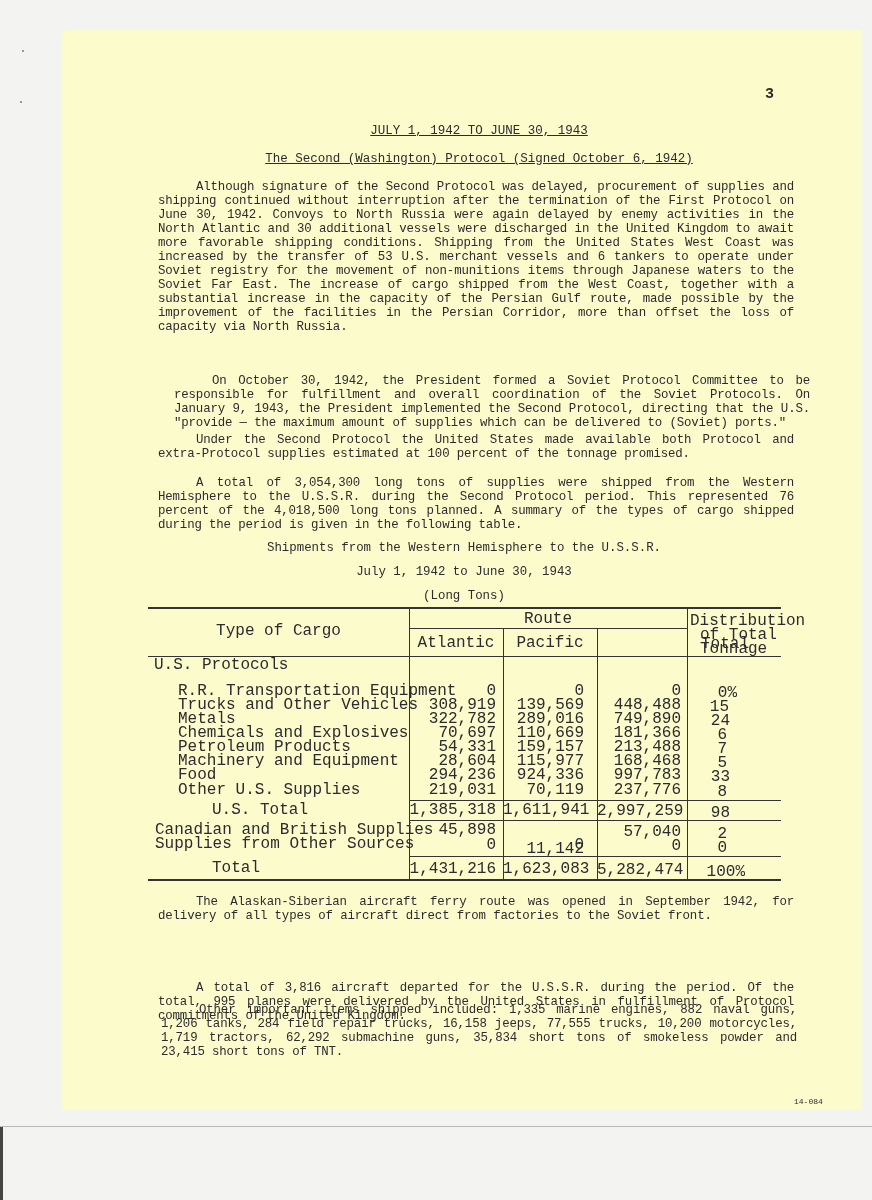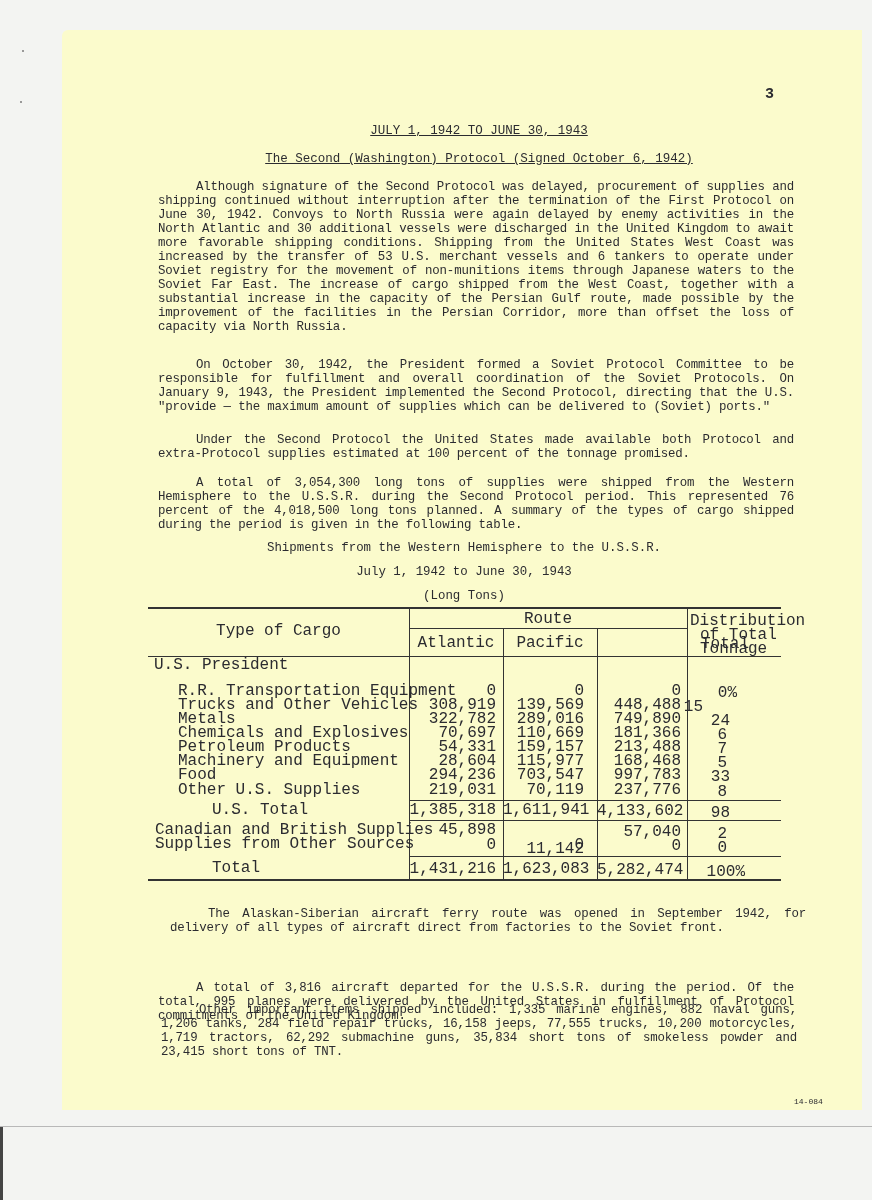--- a/index.html
+++ b/index.html
@@ -50,21 +50,21 @@
 <div class="scan-line"></div>
 <div class="scan-edge"></div>
 <div class="speck" style="left:22px;top:50px"></div>
 <div class="speck" style="left:20px;top:101px"></div>
 
 <div class="abs pnum">3</div>
 <div class="abs h1">JULY 1, 1942 TO JUNE 30, 1943</div>
 <div class="abs h2">The Second (Washington) Protocol (Signed October 6, 1942)</div>
 
 <p class="para" style="top:180px;margin:0">Although signature of the Second Protocol was delayed, procurement of supplies and shipping continued without interruption after the termination of the First Protocol on June 30, 1942. Convoys to North Russia were again delayed by enemy activities in the North Atlantic and 30 additional vessels were discharged in the United Kingdom to await more favorable shipping conditions. Shipping from the United States West Coast was increased by the transfer of 53 U.S. merchant vessels and 6 tankers to operate under Soviet registry for the movement of non-munitions items through Japanese waters to the Soviet Far East. The increase of cargo shipped from the West Coast, together with a substantial increase in the capacity of the Persian Gulf route, made possible by the improvement of the facilities in the Persian Corridor, more than offset the loss of capacity via North Russia.</p>
-<p class="para" style="top:358px;margin:0">On October 30, 1942, the President formed a Soviet Protocol Committee to be responsible for fulfillment and overall coordination of the Soviet Protocols. On January 9, 1943, the President implemented the Second Protocol, directing that the U.S. "provide — the maximum amount of supplies which can be delivered to (Soviet) ports."</p>
+<p class="para" style="top:358px;margin:16px">On October 30, 1942, the President formed a Soviet Protocol Committee to be responsible for fulfillment and overall coordination of the Soviet Protocols. On January 9, 1943, the President implemented the Second Protocol, directing that the U.S. "provide — the maximum amount of supplies which can be delivered to (Soviet) ports."</p>
 <p class="para" style="top:433px;margin:0">Under the Second Protocol the United States made available both Protocol and extra-Protocol supplies estimated at 100 percent of the tonnage promised.</p>
 <p class="para" style="top:476px;margin:0">A total of 3,054,300 long tons of supplies were shipped from the Western Hemisphere to the U.S.S.R. during the Second Protocol period. This represented 76 percent of the 4,018,500 long tons planned. A summary of the types of cargo shipped during the period is given in the following table.</p>
 
 <div class="cap" style="top:541px">Shipments from the Western Hemisphere to the U.S.S.R.</div>
 <div class="cap" style="top:565px">July 1, 1942 to June 30, 1943</div>
 <div class="cap" style="top:589px">(Long Tons)</div>
 
 <div>
 
   <div class="hline thick" style="left:148px;top:607px;width:633px"></div>
@@ -84,35 +84,35 @@
   <div class="hdr" style="left:409px;width:278px;top:612px">Route</div>
   <div class="hdr" style="left:409px;width:94px;top:636px">Atlantic</div>
   <div class="hdr" style="left:503px;width:94px;top:636px">Pacific</div>
   <div class="hdr" style="left:597px;width:90px;top:637px;text-align:right;padding-right:0"><span style="position:relative;right:-62px">Total</span></div>
   <div class="hdr" style="left:690px;width:94px;top:614px;text-align:left">
     <div>Distribution</div>
     <div style="padding-left:10px">of Total</div>
     <div style="padding-left:10px">Tonnage</div>
   </div>
 
-  <div class="lbl" style="left:154px;top:658px">U.S. President</div>
+  <div class="lbl" style="left:154px;top:658px">U.S. Protocols</div>
 
   <div>
     <div class="lbl" style="left:178px;top:684px">R.R. Transportation Equipment</div>
     <div class="cell" style="left:409px;width:87px;top:684px">0</div>
     <div class="cell" style="left:503px;width:81px;top:684px">0</div>
     <div class="cell" style="left:597px;width:84px;top:684px">0</div>
     <div class="cell" style="left:687px;width:50px;top:686px">0%</div>
   </div>
   <div>
     <div class="lbl" style="left:178px;top:698px">Trucks and Other Vehicles</div>
     <div class="cell" style="left:409px;width:87px;top:698px">308,919</div>
     <div class="cell" style="left:503px;width:81px;top:698px">139,569</div>
     <div class="cell" style="left:597px;width:84px;top:698px">448,488</div>
-    <div class="cell" style="left:660px;width:43px;top:700px">15</div>
+    <div class="cell" style="left:686px;width:43px;top:700px">15</div>
   </div>
   <div>
     <div class="lbl" style="left:178px;top:712px">Metals</div>
     <div class="cell" style="left:409px;width:87px;top:712px">322,782</div>
     <div class="cell" style="left:503px;width:81px;top:712px">289,016</div>
     <div class="cell" style="left:597px;width:84px;top:712px">749,890</div>
     <div class="cell" style="left:687px;width:43px;top:714px">24</div>
   </div>
   <div>
     <div class="lbl" style="left:178px;top:726px">Chemicals and Explosives</div>
@@ -131,37 +131,37 @@
   <div>
     <div class="lbl" style="left:178px;top:754px">Machinery and Equipment</div>
     <div class="cell" style="left:409px;width:87px;top:754px">28,604</div>
     <div class="cell" style="left:503px;width:81px;top:754px">115,977</div>
     <div class="cell" style="left:597px;width:84px;top:754px">168,468</div>
     <div class="cell" style="left:687px;width:40px;top:756px">5</div>
   </div>
   <div>
     <div class="lbl" style="left:178px;top:768px">Food</div>
     <div class="cell" style="left:409px;width:87px;top:768px">294,236</div>
-    <div class="cell" style="left:503px;width:81px;top:768px">703,547</div>
+    <div class="cell" style="left:503px;width:81px;top:768px">924,336</div>
     <div class="cell" style="left:597px;width:84px;top:768px">997,783</div>
     <div class="cell" style="left:687px;width:43px;top:770px">33</div>
   </div>
   <div>
     <div class="lbl" style="left:178px;top:783px">Other U.S. Supplies</div>
     <div class="cell" style="left:409px;width:87px;top:783px">219,031</div>
     <div class="cell" style="left:503px;width:81px;top:783px">70,119</div>
     <div class="cell" style="left:597px;width:84px;top:783px">237,776</div>
     <div class="cell" style="left:687px;width:40px;top:785px">8</div>
   </div>
 
   <div>
     <div class="lbl" style="left:212px;top:803px">U.S. Total</div>
     <div class="cell" style="left:409px;width:87px;top:803px">1,385,318</div>
     <div class="cell" style="left:503px;width:81px;top:803px">1,611,941</div>
-    <div class="cell" style="left:597px;width:84px;top:804px">4,133,602</div>
+    <div class="cell" style="left:597px;width:84px;top:804px">2,997,259</div>
     <div class="cell" style="left:687px;width:43px;top:806px">98</div>
   </div>
 
   <div>
     <div class="lbl" style="left:155px;top:823px">Canadian and British Supplies</div>
     <div class="cell" style="left:409px;width:87px;top:823px">45,898</div>
     <div class="cell" style="left:503px;width:81px;top:842px">11,142</div>
     <div class="cell" style="left:597px;width:84px;top:825px">57,040</div>
     <div class="cell" style="left:687px;width:40px;top:827px">2</div>
   </div>
@@ -175,17 +175,17 @@
 
   <div>
     <div class="lbl" style="left:212px;top:861px">Total</div>
     <div class="cell" style="left:409px;width:87px;top:862px">1,431,216</div>
     <div class="cell" style="left:503px;width:81px;top:862px">1,623,083</div>
     <div class="cell" style="left:597px;width:84px;top:863px">5,282,474</div>
     <div class="cell" style="left:687px;width:58px;top:865px">100%</div>
   </div>
 </div>
 
-<p class="para" style="top:895px;margin:12px">The Alaskan-Siberian aircraft ferry route was opened in September 1942, for delivery of all types of aircraft direct from factories to the Soviet front.</p>
+<p class="para" style="top:895px;margin:0">The Alaskan-Siberian aircraft ferry route was opened in September 1942, for delivery of all types of aircraft direct from factories to the Soviet front.</p>
 <p class="para" style="top:981px;margin:0">A total of 3,816 aircraft departed for the U.S.S.R. during the period. Of the total, 995 planes were delivered by the United States in fulfillment of Protocol commitments of the United Kingdom.</p>
 <p class="para" style="top:1000px;margin:3px">Other important items shipped included: 1,335 marine engines, 882 naval guns, 1,206 tanks, 284 field repair trucks, 16,158 jeeps, 77,555 trucks, 10,200 motorcycles, 1,719 tractors, 62,292 submachine guns, 35,834 short tons of smokeless powder and 23,415 short tons of TNT.</p>
 
 <div class="footer-code">14-084</div>
 
 </body></html>

